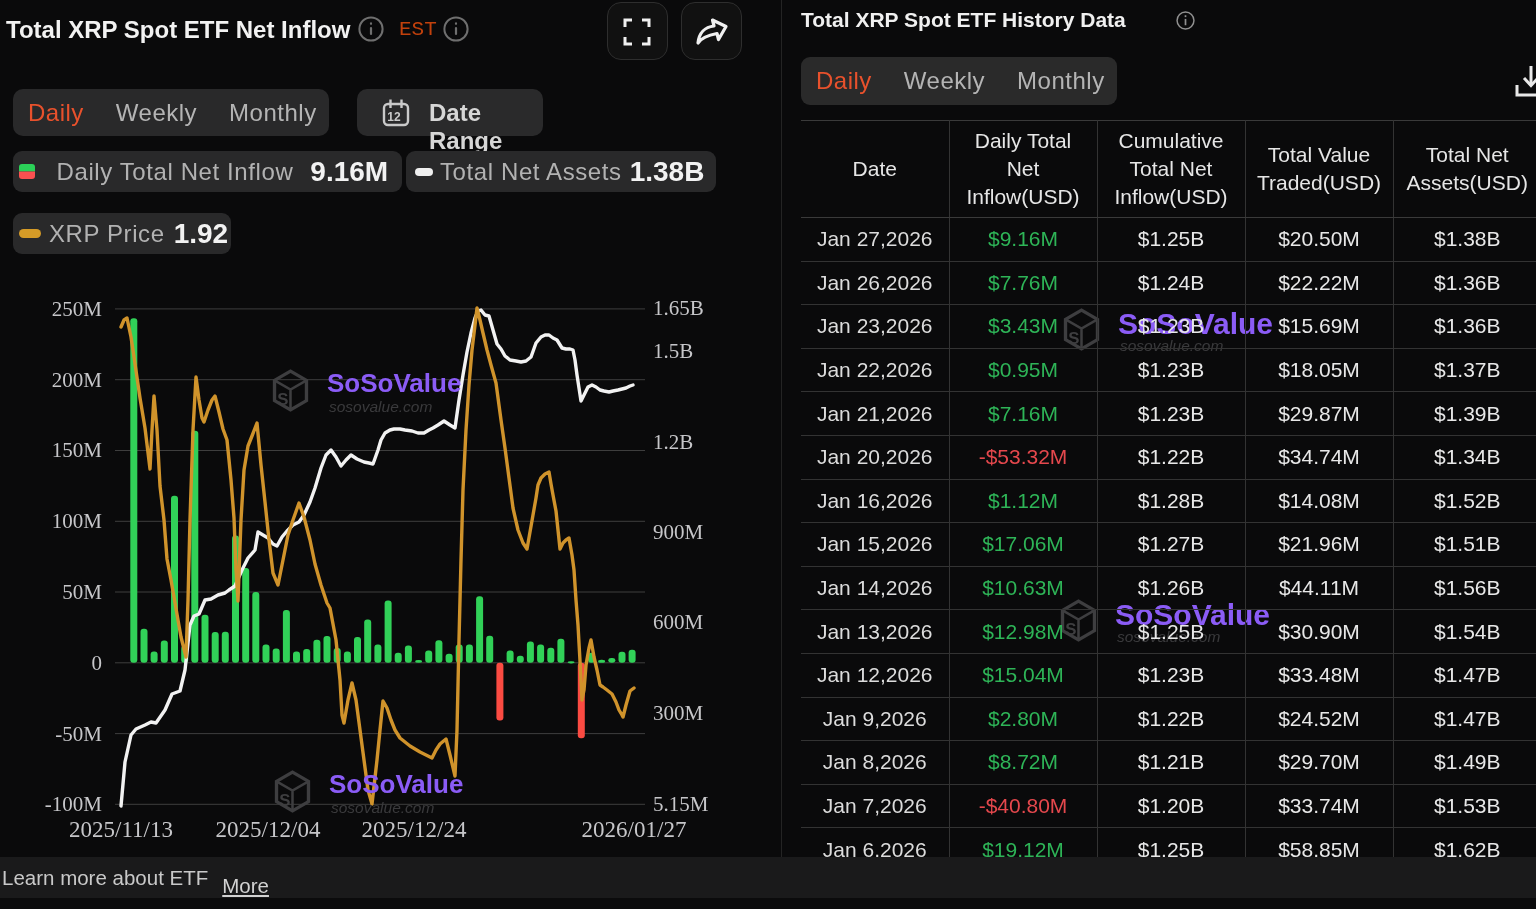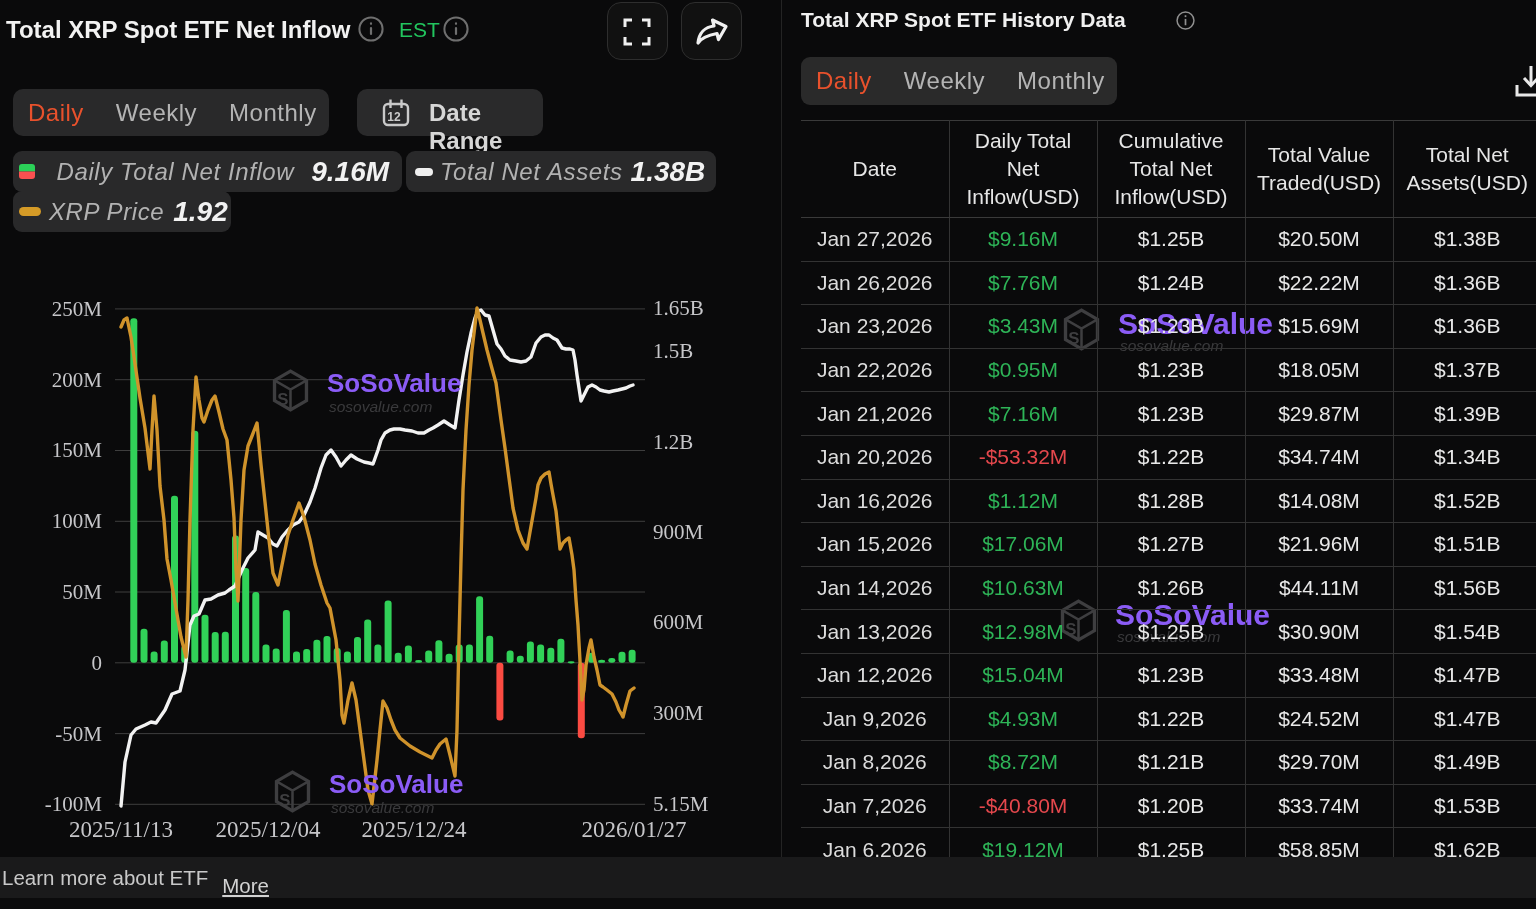--- a/index.html
+++ b/index.html
@@ -1,29 +1,29 @@
 <!DOCTYPE html>
 <html><head><meta charset="utf-8">
 <style>
 *{margin:0;padding:0;box-sizing:border-box;}
 html,body{width:1536px;height:909px;background:#0a0a0b;overflow:hidden;font-family:"Liberation Sans",sans-serif;position:relative;}
 .abs{position:absolute;}
 
 .ltitle{left:6px;top:16px;font-size:24px;font-weight:bold;color:#f2f2f2;letter-spacing:0px;}
-.est{left:399px;top:18px;font-size:21px;color:#22c55e;}
+.est{left:399px;top:18px;font-size:21px;color:#c2410c;font-family:Liberation Mono, monospace;}
 .hbtn{width:61px;height:58px;border:1.5px solid #2e2e2e;border-radius:14px;background:#111;top:2px;}
 
 .pill{background:#29292a;border-radius:10px;display:flex;align-items:center;}
 .lt{left:13px;top:89px;width:316px;height:47px;}
 .lt span,.rt span{font-size:24px;color:#b4b4b4;letter-spacing:0.5px;}
 .daily{color:#e8512c !important;}
 .dr{left:357px;top:89px;width:186px;height:47px;background:#2a2a2b;border-radius:10px;}
 .drt{font-size:24px;font-weight:bold;color:#d6d6d6;}
 
-.chip{background:#29292a;border-radius:9px;height:41px;display:flex;align-items:center;color:#b2b2b2;font-size:24px;letter-spacing:0.6px;font-style:italic;}
+.chip{background:#29292a;border-radius:9px;height:41px;display:flex;align-items:center;color:#b2b2b2;font-size:24px;letter-spacing:0.6px;}
 .chip b{color:#f2f2f2;font-size:28px;font-weight:bold;letter-spacing:0;}
 
 .ax{font-family:"Liberation Serif",serif;font-size:21px;fill:#c6c6c9;}
 
 .vline{left:781px;top:0;width:1px;height:858px;background:#242424;}
 .rtitle{left:801px;top:8px;font-size:21px;font-weight:bold;color:#f0f0f0;}
 .rt{left:801px;top:57px;width:316px;height:48px;background:#2a2a2a;border-radius:9px;}
 table{border-collapse:collapse;table-layout:fixed;width:740px;border-top:1px solid #3a3a3a;}
 td,th{width:148px;text-align:center;font-weight:normal;}
 th{font-size:21px;color:#e6e6e6;height:97px;line-height:28px;border-bottom:1px solid #3a3a3a;}
@@ -93,21 +93,21 @@
 <span style="margin-left:21.5px">Daily Total Net Inflow</span>
     <b style="margin-left:17px">9.16M</b>
 </div>
 <div class="abs chip" style="left:406px;top:151.4px;width:310px;">
 <svg style="margin-left:9px" width="18" height="8" viewBox="0 0 18 8">
       <rect width="18" height="8" rx="4" fill="#efefef"></rect>
     </svg>
 <span style="margin-left:7px">Total Net Assets</span>
     <b style="margin-left:8px">1.38B</b>
 </div>
-<div class="abs chip" style="left:12.5px;top:191px;width:218px;">
+<div class="abs chip" style="left:12.5px;top:213px;width:218px;">
 <svg style="margin-left:6px" width="22" height="9" viewBox="0 0 22 9">
       <rect width="22" height="9" rx="4.5" fill="#d59b27"></rect>
     </svg>
 <span style="margin-left:8.5px">XRP Price</span>
     <b style="margin-left:9px">1.92</b>
 </div>
 
 <svg class="abs" style="left:0;top:0" width="781" height="858" viewBox="0 0 781 858">
 <line x1="115" y1="804.3" x2="645" y2="804.3" stroke="#3e3e3e" stroke-width="1"></line>
 <line x1="115" y1="733.6" x2="645" y2="733.6" stroke="#3e3e3e" stroke-width="1"></line>
@@ -327,21 +327,21 @@
         </tr>
 <tr>
           <td class="dt">Jan 12,2026</td>
           <td class="grn">$15.04M</td>
           <td>$1.23B</td>
           <td>$33.48M</td>
           <td>$1.47B</td>
         </tr>
 <tr>
           <td class="dt">Jan 9,2026</td>
-          <td class="grn">$4.93M</td>
+          <td class="grn">$2.80M</td>
           <td>$1.22B</td>
           <td>$24.52M</td>
           <td>$1.47B</td>
         </tr>
 <tr>
           <td class="dt">Jan 8,2026</td>
           <td class="grn">$8.72M</td>
           <td>$1.21B</td>
           <td>$29.70M</td>
           <td>$1.49B</td>

